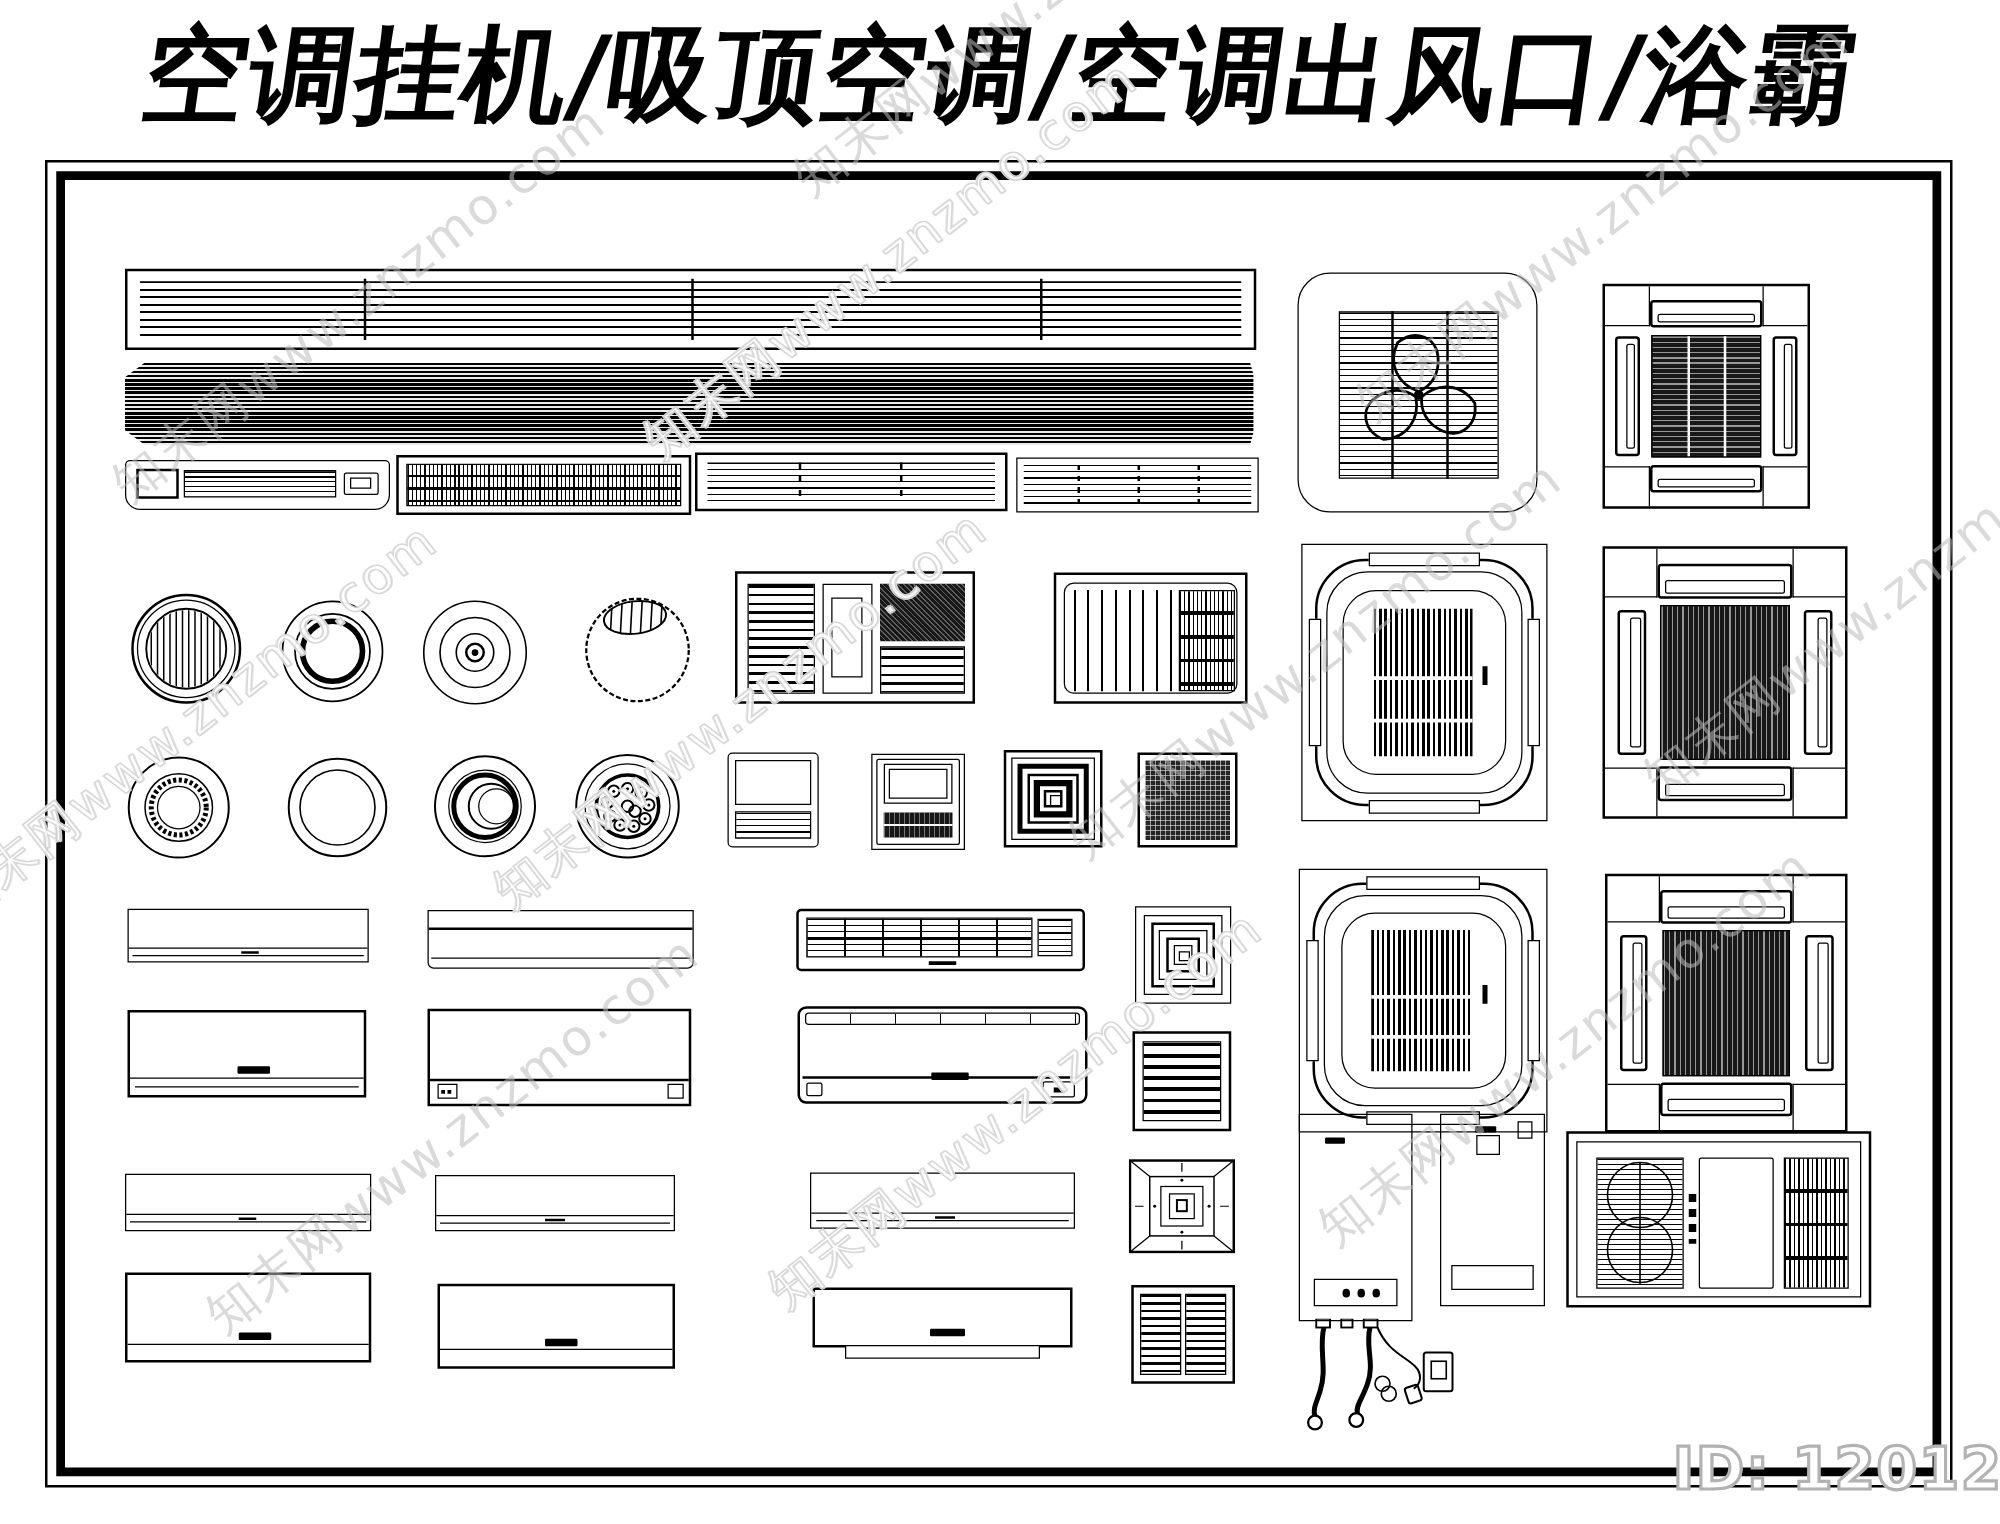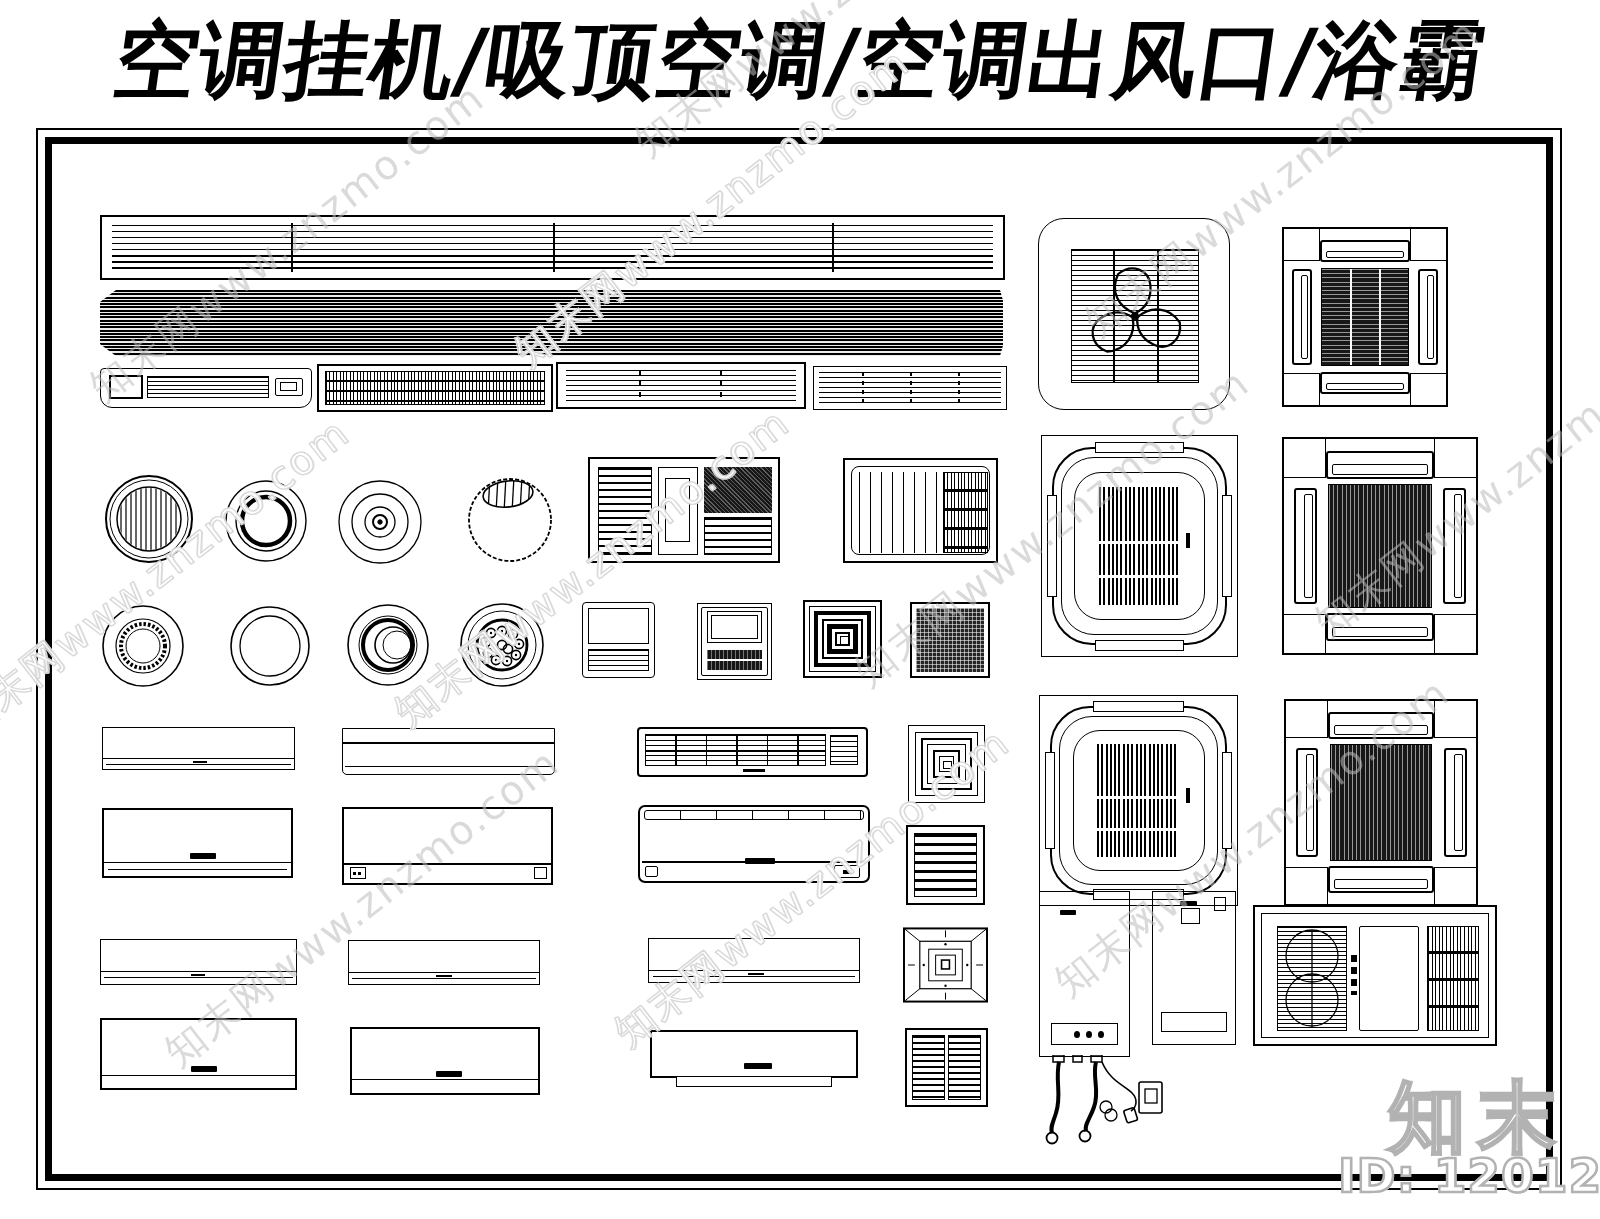--- a/index.html
+++ b/index.html
@@ -564,16 +564,15 @@
   <div class="wm wm-g" style="left:1090px;top:300px">知末网www.znzmo.com</div>
   <div class="wm wm-e" style="left:-40px;top:700px">知末网www.znzmo.com</div>
   <div class="wm wm-e" style="left:400px;top:690px">知末网www.znzmo.com</div>
   <div class="wm wm-g" style="left:860px;top:650px">知末网www.znzmo.com</div>
   <div class="wm wm-g" style="left:1320px;top:600px">知末网www.znzmo.com</div>
   <div class="wm wm-g" style="left:170px;top:1030px">知末网www.znzmo.com</div>
   <div class="wm wm-e" style="left:620px;top:1010px">知末网www.znzmo.com</div>
   <div class="wm wm-g" style="left:1060px;top:960px">知末网www.znzmo.com</div>
   <div class="wm wm-g" style="left:640px;top:120px">知末网www.znzmo.com</div>
 
-  <div class="stamp" id="stamp-logo">知末</div>
   <div class="stamp" id="stamp-id">ID: 1201241814</div>
 
 </div>
 
 </body></html>

